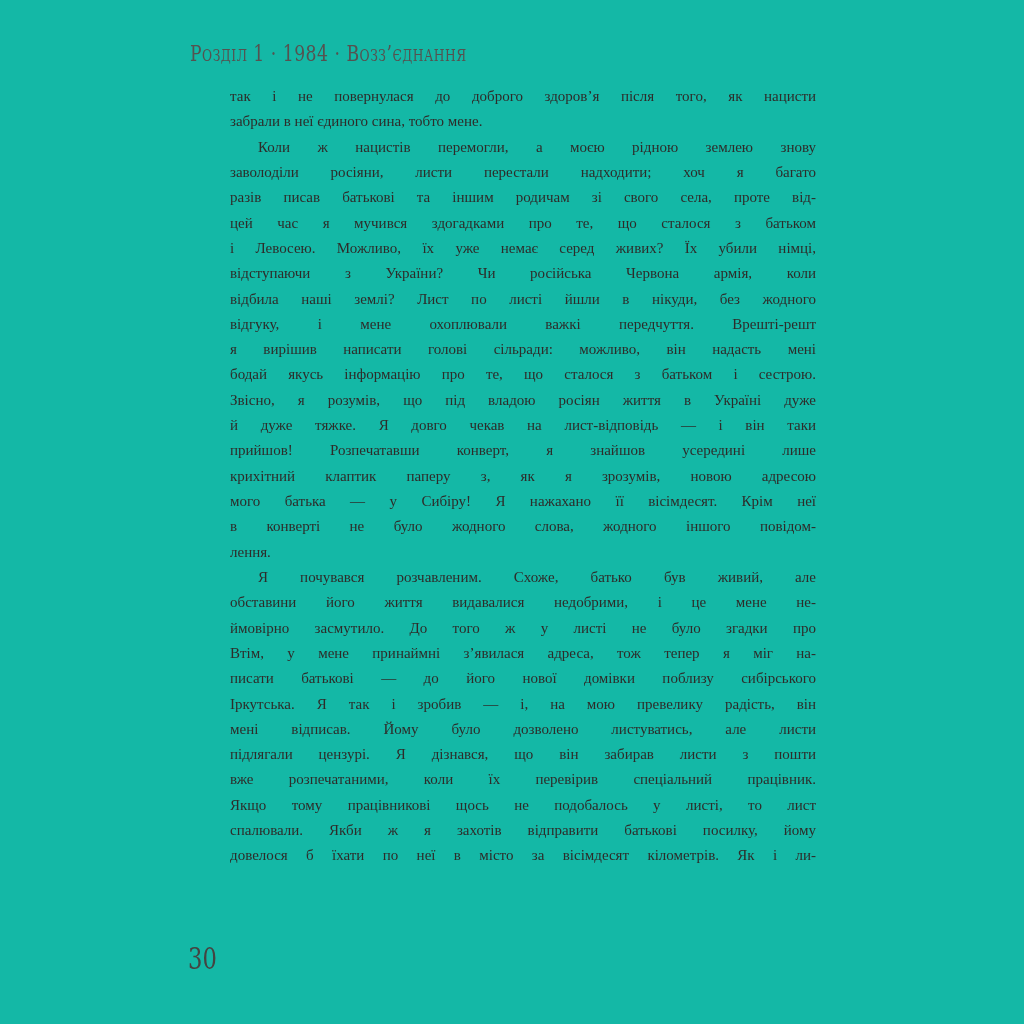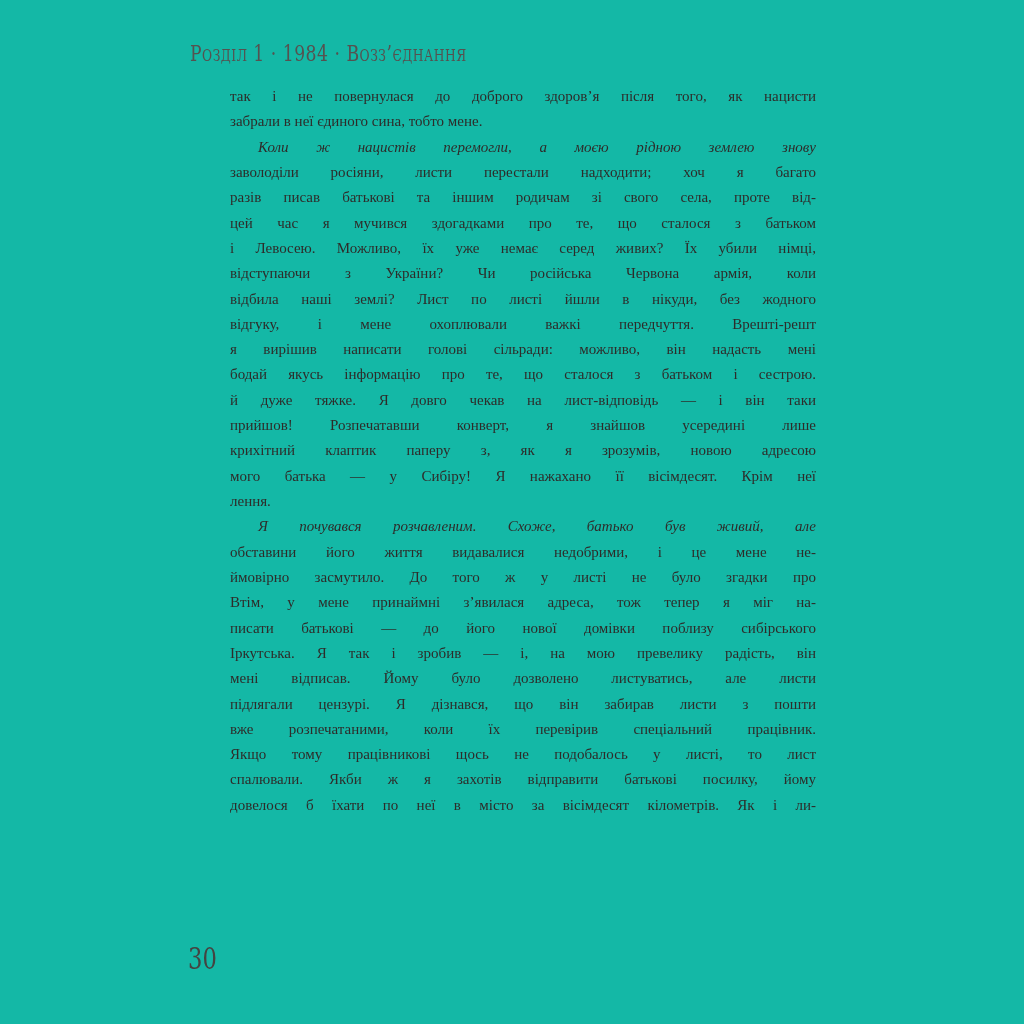--- a/index.html
+++ b/index.html
@@ -36,21 +36,21 @@
     width: 586px;
     font-size: 15px;
     line-height: 25.32px;
     color: #2e2c2a;
   }
   .line {
     text-align: justify;
     text-align-last: justify;
   }
   .line.last { text-align-last: left; }
-  .line.indent { text-indent: 28px; font-style: italic; }
+  .line.indent { text-indent: 28px; }
   .page-number {
     position: absolute;
     left: 188px; top: 941px;
     font-family: "DejaVu Serif", serif;
     font-size: 29px;
     color: #454341;
     transform: scale(0.78, 1.05);
     transform-origin: left top;
   }
 </style>
@@ -69,24 +69,26 @@
         <div class="line indent">Коли ж нацистів перемогли, а моєю рідною землею знову</div>
         <div class="line">заволоділи росіяни, листи перестали надходити; хоч я багато</div>
         <div class="line">разів писав батькові та іншим родичам зі свого села, проте від-</div>
         <div class="line">цей час я мучився здогадками про те, що сталося з батьком</div>
         <div class="line">і Левосею. Можливо, їх уже немає серед живих? Їх убили німці,</div>
         <div class="line">відступаючи з України? Чи російська Червона армія, коли</div>
         <div class="line">відбила наші землі? Лист по листі йшли в нікуди, без жодного</div>
         <div class="line">відгуку, і мене охоплювали важкі передчуття. Врешті-решт</div>
         <div class="line">я вирішив написати голові сільради: можливо, він надасть мені</div>
         <div class="line">бодай якусь інформацію про те, що сталося з батьком і сестрою.</div>
+        <div class="line">Звісно, я розумів, що під владою росіян життя в Україні дуже</div>
         <div class="line">й дуже тяжке. Я довго чекав на лист-відповідь — і він таки</div>
         <div class="line">прийшов! Розпечатавши конверт, я знайшов усередині лише</div>
         <div class="line">крихітний клаптик паперу з, як я зрозумів, новою адресою</div>
         <div class="line">мого батька — у Сибіру! Я нажахано її вісімдесят. Крім неї</div>
+        <div class="line">в конверті не було жодного слова, жодного іншого повідом-</div>
         <div class="line last">лення.</div>
       </div>
       <div>
         <div class="line indent">Я почувався розчавленим. Схоже, батько був живий, але</div>
         <div class="line">обставини його життя видавалися недобрими, і це мене не-</div>
         <div class="line">ймовірно засмутило. До того ж у листі не було згадки про</div>
         <div class="line">Втім, у мене принаймні з’явилася адреса, тож тепер я міг на-</div>
         <div class="line">писати батькові — до його нової домівки поблизу сибірського</div>
         <div class="line">Іркутська. Я так і зробив — і, на мою превелику радість, він</div>
         <div class="line">мені відписав. Йому було дозволено листуватись, але листи</div>

